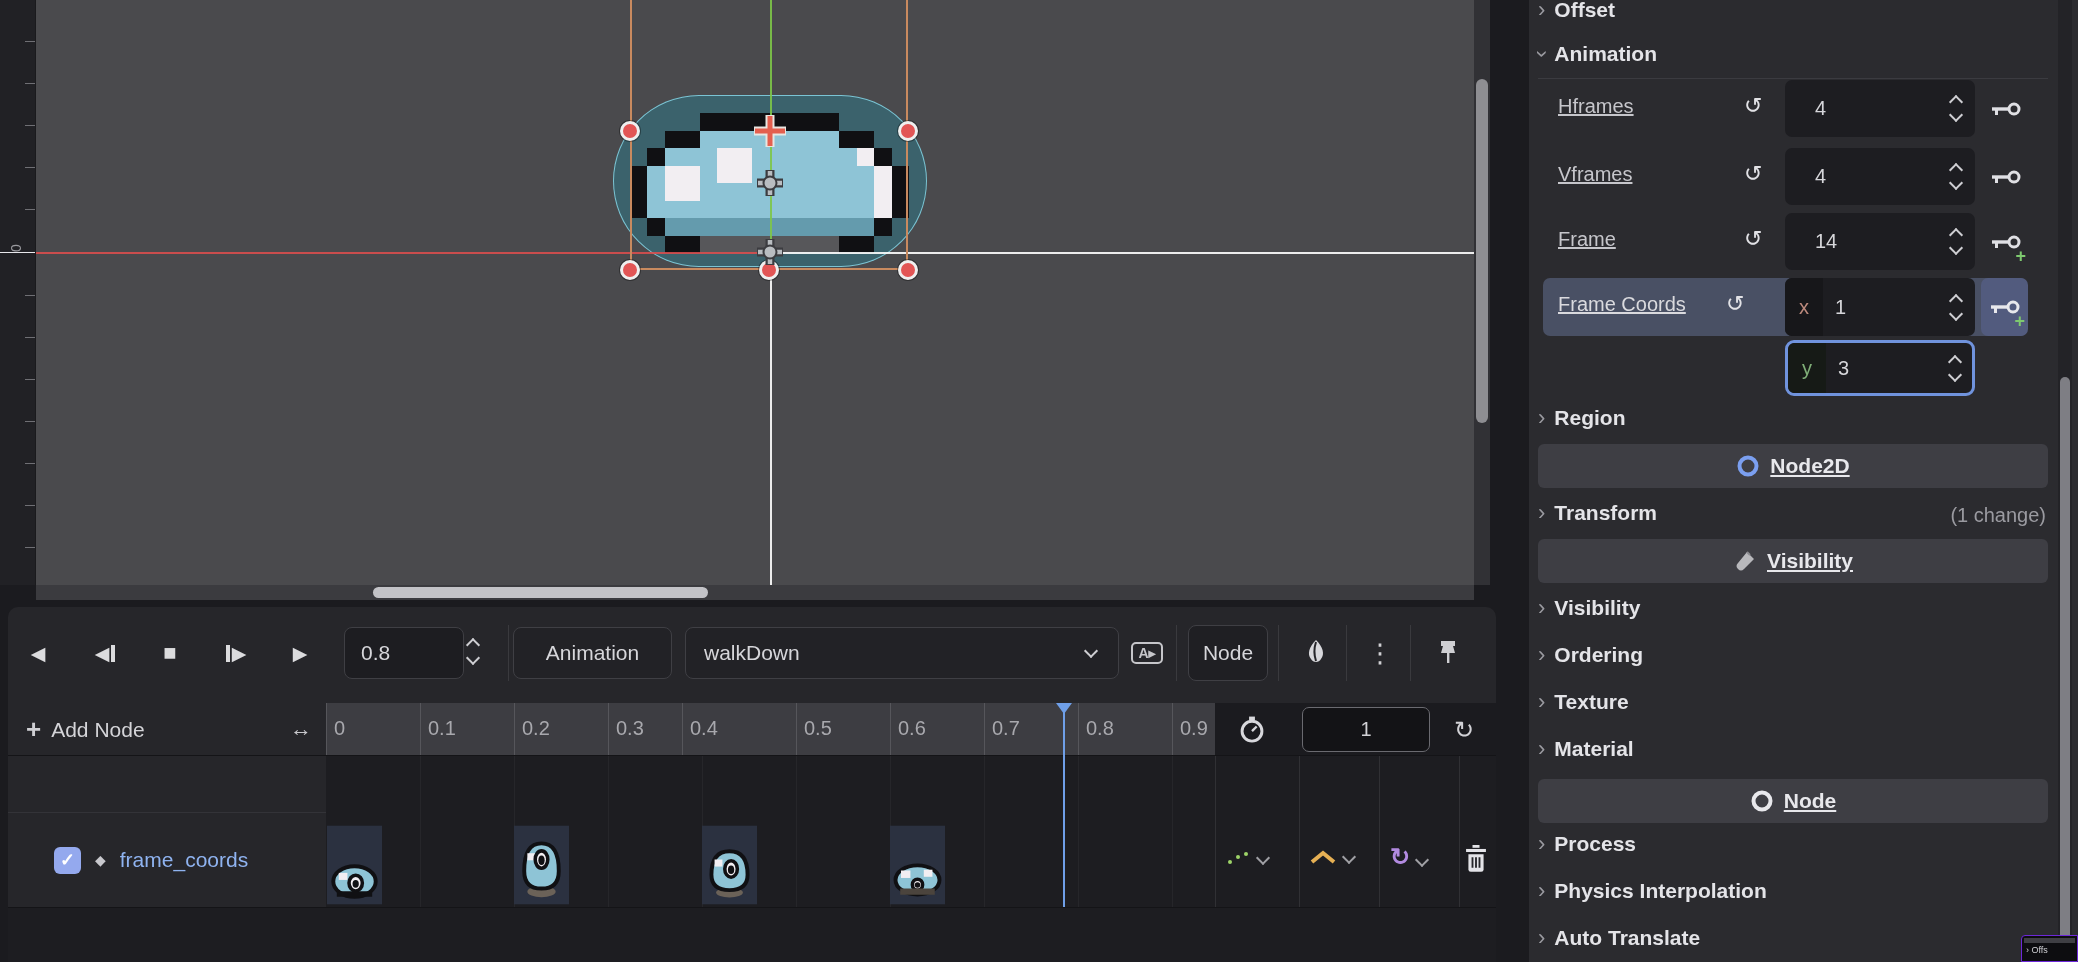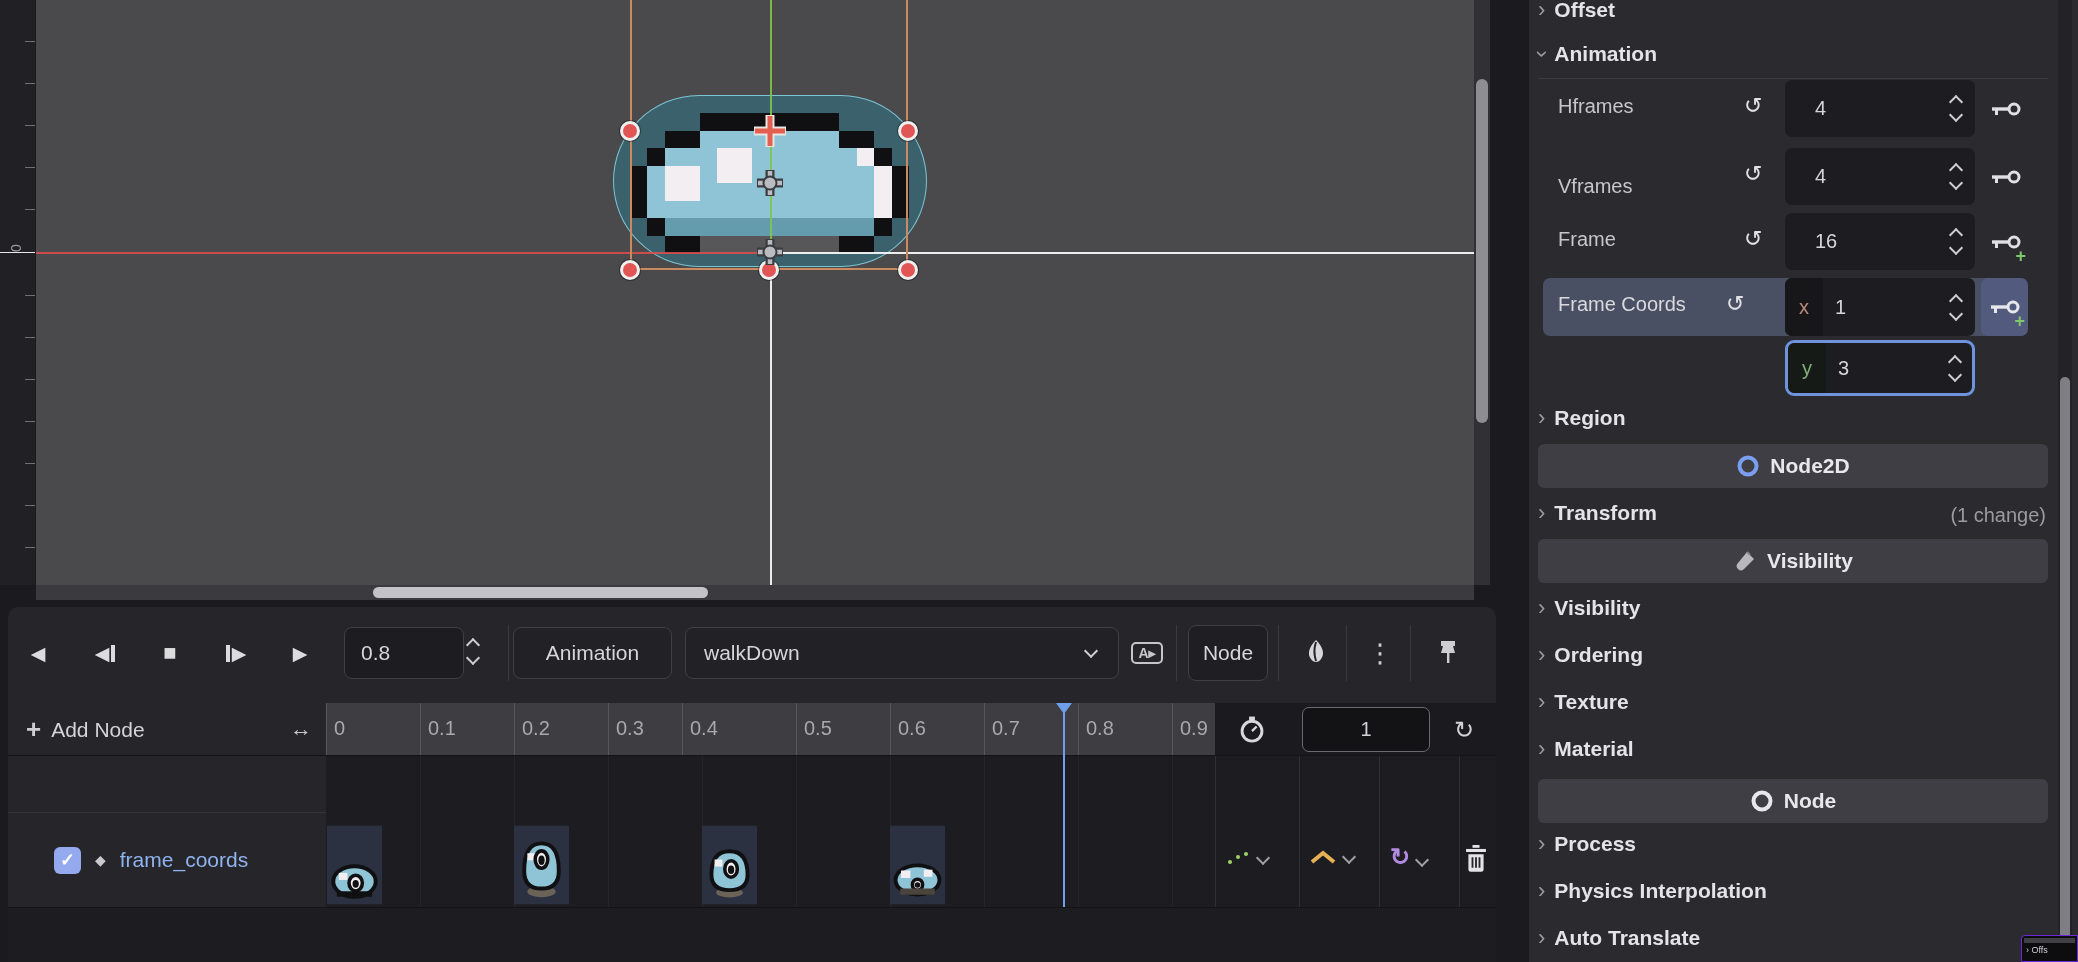--- a/index.html
+++ b/index.html
@@ -44,31 +44,31 @@
   .track-label { color:#8fb3f0; font-size:21px; }
   .chu { width:10px; height:10px; border-left:2.5px solid #cfcfd3; border-top:2.5px solid #cfcfd3; transform:rotate(45deg); }
   .chd { width:10px; height:10px; border-right:2.5px solid #cfcfd3; border-bottom:2.5px solid #cfcfd3; transform:rotate(45deg); }
   .spin { display:flex; flex-direction:column; gap:3px; align-items:center; }
 
   
   .insp { left:1529px; top:0; width:549px; height:962px; background:#2b2b2f; }
   .sec-head { position:absolute; left:9px; display:flex; align-items:center; gap:9px; }
   .sec-chev { color:#9a9aa0; font-size:22px; line-height:1; }
   .sec-title { font-size:21px; font-weight:bold; color:#e4e4e8; }
-  .prop-label { position:absolute; left:29px; font-size:20px; color:#c6c6cb; }
+  .prop-label { position:absolute; left:29px; font-size:20px; color:#c6c6cb;text-decoration:underline; }
   .revert { position:absolute; font-size:22px; color:#e2e2e6; }
   .valbox { position:absolute; left:256px; width:190px; height:57px; background:#1d1d21; border-radius:7px;
             display:flex; align-items:center; }
   .valtext { font-size:20px; color:#d6d6da; }
   .axis-badge { width:38px; height:100%; border-radius:7px 0 0 7px; background:#17171a;
                 display:flex; align-items:center; justify-content:center; font-size:20px; }
   .keybtn { position:absolute; left:455px; width:44px; height:57px; display:flex; align-items:center; justify-content:center; }
   .cat-bar { position:absolute; left:9px; width:510px; height:44px; background:#3e3e44; border-radius:6px;
              display:flex; align-items:center; justify-content:center; gap:10px; }
-  .cat-title { font-size:21px; font-weight:bold; color:#e8e8ec; }
+  .cat-title { font-size:21px; font-weight:bold; color:#e8e8ec;text-decoration:underline; }
   .insp-scroll-track { position:absolute; left:529px; top:0; width:14px; height:962px; background:#232327; }
   .insp-scroll-thumb { position:absolute; left:531px; top:377px; width:10px; height:585px; background:#7e7e84; border-radius:5px; }
 </style>
 </head>
 <body>
 
 <div class="screen">
 
   <div class="abs vp">
     <div class="abs vp-canvas"></div>
@@ -378,41 +378,41 @@
         </span>
     </div>
     <div class="keybtn" style="top:80px">
       <svg width="30" height="16" viewBox="0 0 30 16">
         <circle cx="23" cy="8" r="5" stroke="#e0e0e4" stroke-width="3" fill="none"></circle>
         <rect x="1" y="6.3" width="17" height="3.4" fill="#e0e0e4"></rect>
         <rect x="4" y="9" width="3" height="5" fill="#e0e0e4"></rect>
       </svg>
     </div>
 
-    <span class="prop-label" style="top:175px">Vframes</span>
+    <span class="prop-label" style="top:163px">Vframes</span>
     <span class="revert" style="left:215px;top:161px">↺</span>
     <div class="valbox" style="top:148px">
       <span class="valtext" style="margin-left:30px">4</span>
       <span class="spin" style="position:absolute;right:14px">
           <span class="chu"></span>
           <span class="chd"></span>
         </span>
     </div>
     <div class="keybtn" style="top:148px">
       <svg width="30" height="16" viewBox="0 0 30 16">
         <circle cx="23" cy="8" r="5" stroke="#e0e0e4" stroke-width="3" fill="none"></circle>
         <rect x="1" y="6.3" width="17" height="3.4" fill="#e0e0e4"></rect>
         <rect x="4" y="9" width="3" height="5" fill="#e0e0e4"></rect>
       </svg>
     </div>
 
     <span class="prop-label" style="top:228px">Frame</span>
     <span class="revert" style="left:215px;top:226px">↺</span>
     <div class="valbox" style="top:213px">
-      <span class="valtext" style="margin-left:30px">16</span>
+      <span class="valtext" style="margin-left:30px">14</span>
       <span class="spin" style="position:absolute;right:14px">
           <span class="chu"></span>
           <span class="chd"></span>
         </span>
     </div>
     <div class="keybtn" style="top:213px">
       <svg width="30" height="16" viewBox="0 0 30 16">
         <circle cx="23" cy="8" r="5" stroke="#e0e0e4" stroke-width="3" fill="none"></circle>
         <rect x="1" y="6.3" width="17" height="3.4" fill="#e0e0e4"></rect>
         <rect x="4" y="9" width="3" height="5" fill="#e0e0e4"></rect>

